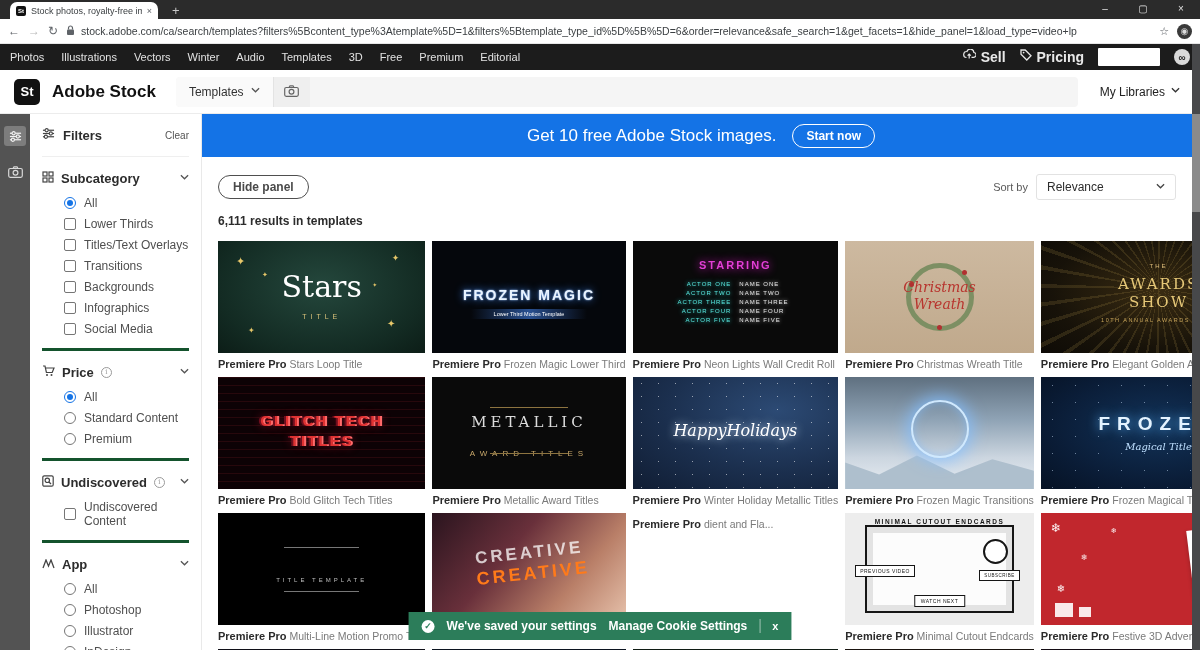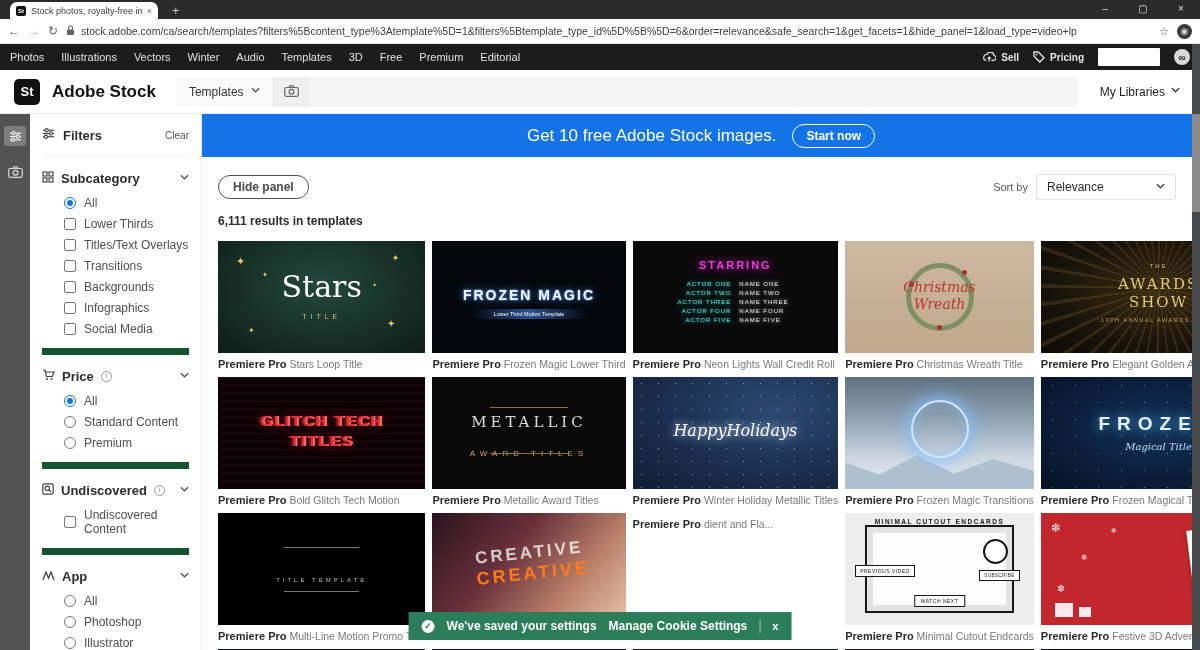--- a/index.html
+++ b/index.html
@@ -20,21 +20,21 @@
   .urlfield { flex:1; display:flex; align-items:center; gap:6px; height:18px; overflow:hidden; }
   .urltext { font-size:10.5px; color:#3c4043; white-space:nowrap; overflow:hidden; }
   .lock-ic, .star-ic { color:#5f6368; font-size:11px; flex:0 0 auto;}
   .ext-ic { width:15px; height:15px; border-radius:50%; background:#3a3a3a; color:#ddd; font-size:9px; display:flex; align-items:center; justify-content:center; flex:0 0 auto;}
 
   
   .adobenav { height:26px; background:#1c1c1c; display:flex; align-items:center; padding:0 10px; }
   .adobenav .links { display:flex; gap:17px; }
   .adobenav a { color:#e2e2e2; font-size:11px; text-decoration:none; }
   .adobenav .right { margin-left:auto; display:flex; align-items:center; gap:14px; }
-  .navicbtn { display:flex; align-items:center; gap:5px; color:#e8e8e8; font-size:10px; font-weight:bold; }
+  .navicbtn { display:flex; gap:5px; color:#e8e8e8; font-size:14px; font-weight:bold; }
   .navicbtn svg { display:block; }
   .signin-box { width:62px; height:18px; background:#fff; border-radius:1px; }
   .cc-ic { width:16px; height:16px; border-radius:50%; background:#d9d9d9; color:#222; font-size:10px; display:flex; align-items:center; justify-content:center; font-weight:bold; }
 
   
   .appheader { height:44px; background:#fff; display:flex; align-items:center; padding:0 14px; gap:12px; border-bottom:1px solid #ececec; }
   .logo-box { width:26px; height:26px; background:#111; border-radius:5px; color:#fff; font-weight:bold; font-size:13px; display:flex; align-items:center; justify-content:center; }
   .brand { font-size:17px; font-weight:bold; color:#111; white-space:nowrap; }
   .searchgroup { flex:1; height:30px; background:#f5f5f5; border-radius:4px; display:flex; align-items:center; margin-left:8px; overflow:hidden; }
   .cat-drop { height:100%; display:flex; align-items:center; gap:7px; padding:0 13px; background:#fafafa; border-right:1px solid #e3e3e3; font-size:12px; color:#333; white-space:nowrap; }
@@ -50,21 +50,21 @@
   .content { display:flex; height:536px; }
   .iconstrip { width:30px; background:#535353; display:flex; flex-direction:column; align-items:center; padding-top:12px; gap:16px; flex:0 0 auto;}
   .strip-btn { width:22px; height:20px; border-radius:3px; display:flex; align-items:center; justify-content:center; color:#f0f0f0; }
   .strip-btn.active { background:#7d7d7d; }
   .strip-btn.plain { color:#d8d8d8; }
 
   .sidebar { width:172px; background:#fff; border-right:1px solid #e9e9e9; padding:12px 12px 0 12px; overflow:hidden; flex:0 0 auto;}
   .f-head { display:flex; align-items:center; gap:8px; color:#3a3a3a; padding-bottom:12px; border-bottom:1px solid #efefef; }
   .f-head .t { font-size:13px; font-weight:bold; color:#2c2c2c; }
   .f-head .clear { margin-left:auto; font-size:10px; color:#535353; }
-  .sect { padding:12px 0 12px 0; border-bottom:7px solid #14532d; }
+  .sect { padding:12px 0 12px 0; border-bottom:3px solid #14532d; }
   .sect:last-child { border-bottom:none; }
   .sect-head { display:flex; align-items:center; gap:7px; color:#3a3a3a; }
   .sect-head .t { font-size:13px; font-weight:bold; color:#2c2c2c; }
   .sect-head .chev { margin-left:auto; }
   .info-ic { width:11px; height:11px; border:1px solid #9a9a9a; border-radius:50%; color:#9a9a9a; font-size:7px; display:inline-flex; align-items:center; justify-content:center; font-family:"DejaVu Serif", serif; }
   .opts { margin-top:9px; display:flex; flex-direction:column; gap:7px; padding-left:22px; }
   .opt { display:flex; align-items:center; gap:8px; font-size:12px; color:#4f4f4f; cursor:default; }
   .radio { width:12px; height:12px; border:1px solid #767676; border-radius:50%; flex:0 0 auto; position:relative; background:#fff;}
   .radio.on { border-color:#1473e6; }
   .radio.on::after { content:""; position:absolute; inset:2px; border-radius:50%; background:#1473e6; }
@@ -529,21 +529,21 @@
             <div class="a">THE</div>
             <div class="m">AWARDS<br>SHOW</div>
             <div class="s">10TH ANNUAL AWARDS SHOW</div>
           </div>
           <div class="cap"><span class="app">Premiere Pro</span><span class="ttl"> Elegant Golden Awards Show Title</span></div>
         </div>
         <div class="card">
           <div class="thumb t-glitch">
             <div class="m">GLITCH TECH TITLES</div>
           </div>
-          <div class="cap"><span class="app">Premiere Pro</span><span class="ttl"> Bold Glitch Tech Motion</span></div>
+          <div class="cap"><span class="app">Premiere Pro</span><span class="ttl"> Bold Glitch Tech Titles</span></div>
         </div>
         <div class="card">
           <div class="thumb t-metallic">
             <span class="ln" style="top:30px"></span>
             <div class="m">METALLIC</div>
             <div class="s">AWARD TITLES</div>
             <span class="ln" style="top:76px"></span>
           </div>
           <div class="cap"><span class="app">Premiere Pro</span><span class="ttl"> Metallic Award Titles</span></div>
         </div>

